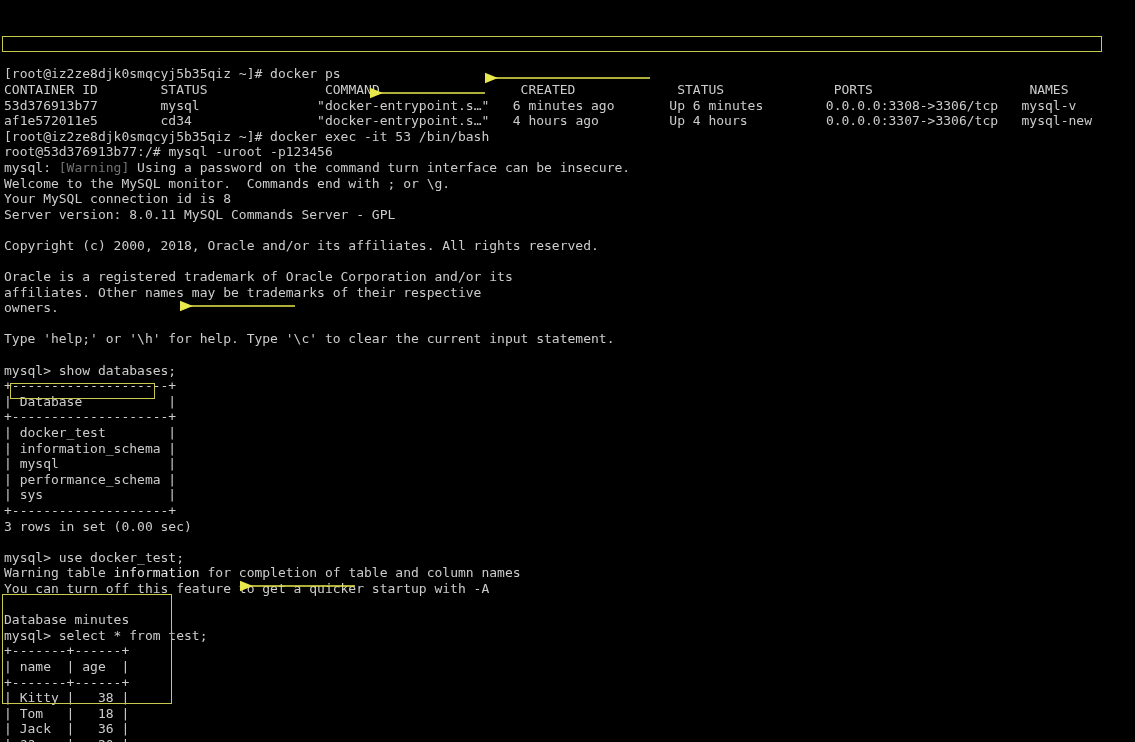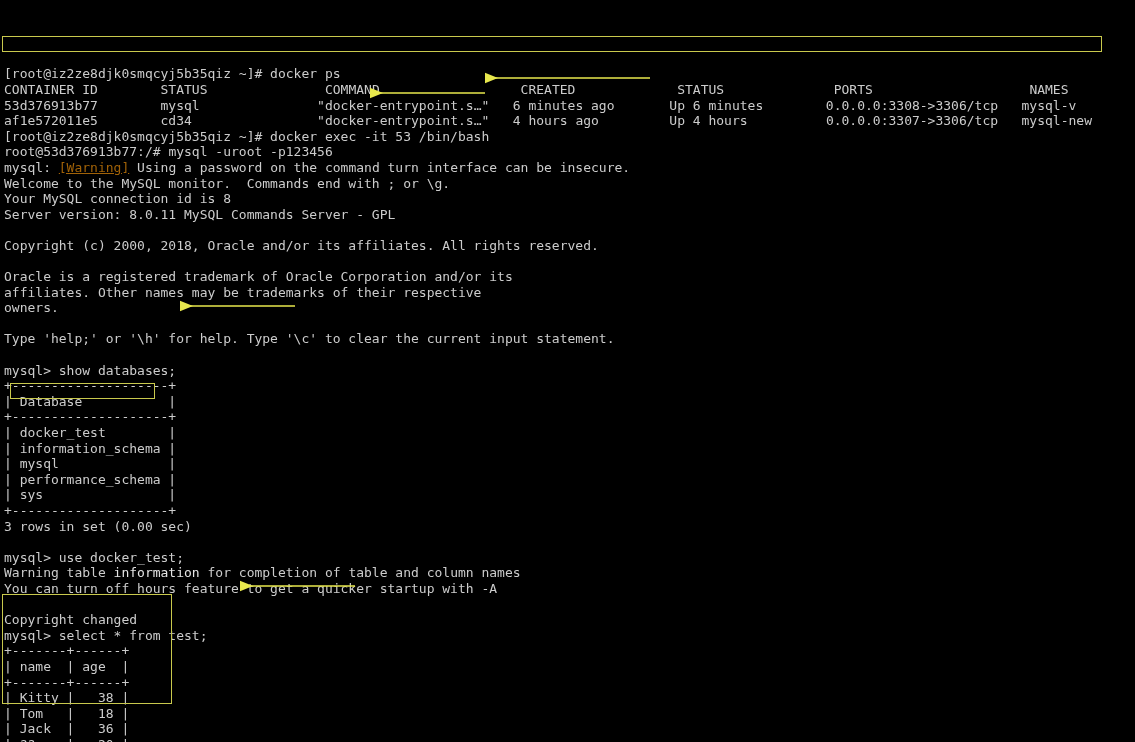--- a/index.html
+++ b/index.html
@@ -9,21 +9,21 @@
       font-family: 'Consolas', 'Monaco', monospace;
       font-size: 13px;
       line-height: 1.2;
       padding: 4px;
       white-space: pre;
       width: 1135px;
       height: 742px;
       overflow: hidden;
       position: relative;
     }
-    .warning { color: #a16207; text-decoration: underline; }
+    .warning { color: #737373; }
     .info-word { color: #e5e5e5; }
     .highlight-box {
       position: absolute;
       border: 1px solid #c9c94d;
       pointer-events: none;
     }
     .arrow {
       position: absolute;
       pointer-events: none;
     }
@@ -59,23 +59,23 @@
 <span>| docker_test        |</span>
 <span>| information_schema |</span>
 <span>| mysql              |</span>
 <span>| performance_schema |</span>
 <span>| sys                |</span>
 <span>+--------------------+</span>
 <span>3 rows in set (0.00 sec)</span>
 
 <span>mysql&gt; </span><span>use docker_test;</span>
 <span><span>Warning table </span><span class="info-word">information</span><span> for completion of table and column names</span></span>
-<span>You can turn off hours feature to get a quicker startup with -A</span>
+<span>You can turn off this feature to get a quicker startup with -A</span>
 
-<span>Copyright changed</span>
+<span>Database minutes</span>
 <span>mysql&gt; </span><span>select * from test;</span>
 <span>+-------+------+</span>
 <span>| name  | age  |</span>
 <span>+-------+------+</span>
 <span>| Kitty |   38 |</span>
 <span>| Tom   |   18 |</span>
 <span>| Jack  |   36 |</span>
 <span>| ??    |   20 |</span>
 
 

